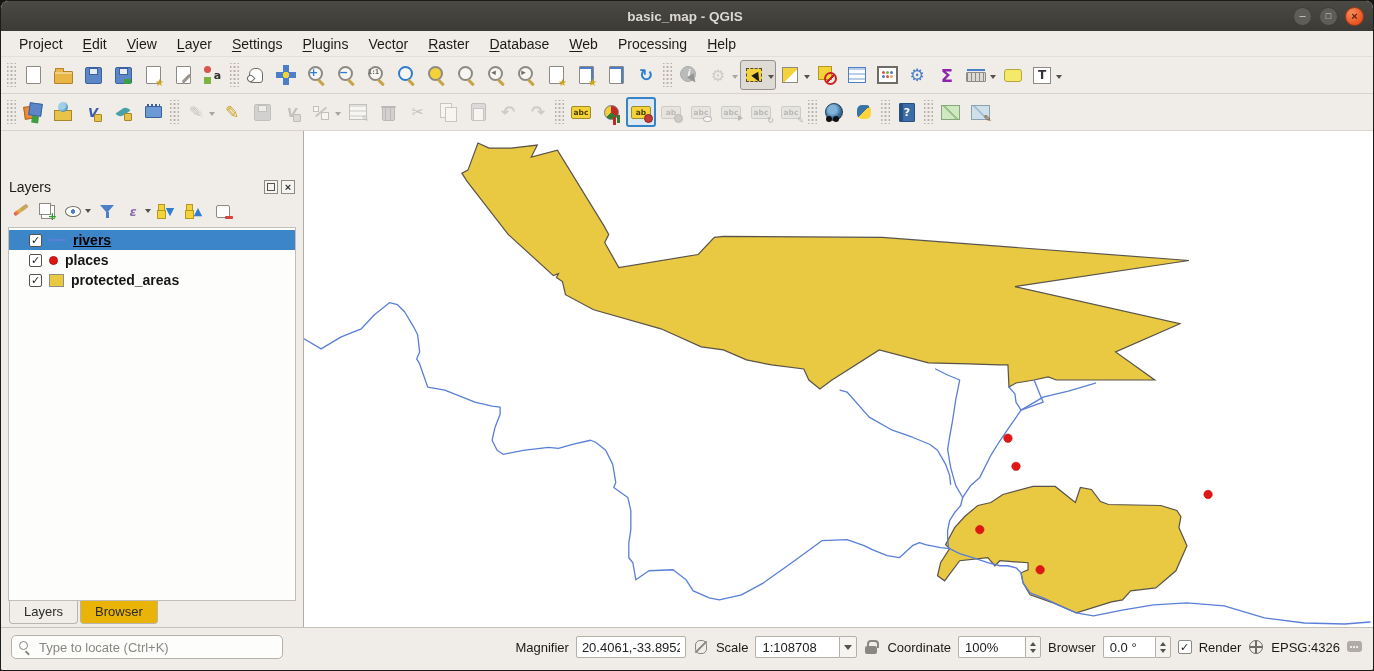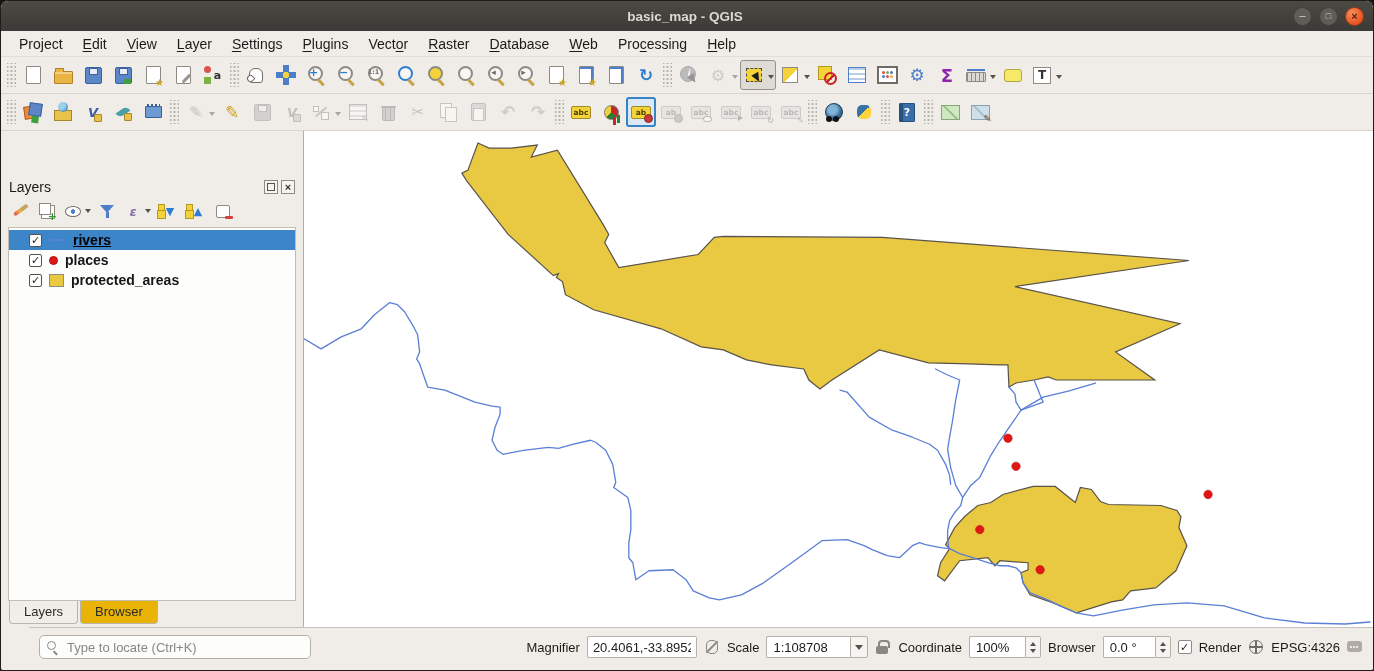--- a/index.html
+++ b/index.html
@@ -228,39 +228,39 @@
   .sym-fill{width:15px;height:13px;background:#e9c842;border:1px solid #91907e;}
   .panel-tabs{display:flex;align-items:flex-start;padding:0 8px;gap:2px;height:26px;flex:0 0 auto;}
   .tab{padding:3px 14px 4px;font-size:13px;color:#2a2a28;background:#eab308;border:1px solid #b9b5ae;
     border-top:none;border-radius:0 0 4px 4px;}
   .tab.active{background:#f1eee9;}
   
   .map{flex:1 1 auto;position:relative;background:#fff;border-left:1px solid #b2aea7;min-width:0;}
   .map svg{position:absolute;inset:0;width:100%;height:100%;}
   
   .statusbar{height:43px;background:#f0ede8;border-top:1px solid #c6c2ba;display:flex;align-items:center;
-    gap:7px;padding:0 10px 4px;font-size:13px;color:#1b1a18;flex:0 0 auto;margin-left:28px;}
+    gap:7px;padding:0 10px 4px;font-size:13px;color:#1b1a18;flex:0 0 auto;}
   .locator{width:272px;height:24px;border:1px solid #b5b1a9;border-radius:5px;background:#fdfdfc;display:flex;
     align-items:center;padding:0 7px;gap:6px;margin-right:auto;flex:0 0 auto;}
   .loc-mag{width:12px;height:12px;position:relative;flex:0 0 auto;}
   .loc-mag::before{content:"";position:absolute;left:0;top:0;width:7px;height:7px;border:1.5px solid #8a8781;border-radius:50%;}
   .loc-mag::after{content:"";position:absolute;right:1px;bottom:0;width:5px;height:1.5px;background:#8a8781;
     transform:rotate(45deg);}
   .locator input{border:none;outline:none;background:transparent;flex:1;font-size:13px;color:#333;
     font-family:"Liberation Sans",sans-serif;}
   .locator input::placeholder{color:#8a8781;}
   .sb-label{white-space:nowrap;}
   .sb-input{height:22px;border:1px solid #b5b1a9;border-radius:2px;background:#fff;padding:0 5px;font-size:13px;
     color:#222;font-family:"Liberation Sans",sans-serif;outline:none;}
   .w-coord{width:110px;}
   .combo,.spin{display:flex;align-items:stretch;height:22px;}
   .combo .sb-val,.spin .sb-val{border:1px solid #b5b1a9;border-right:none;border-radius:2px 0 0 2px;background:#fff;
     display:flex;align-items:center;padding:8px 6px;}
   .w-scale{width:84px;}
-  .w-mag{width:56px;}
+  .w-mag{width:67px;}
   .w-rot{width:52px;}
   .dd{width:18px;border:1px solid #b5b1a9;border-radius:0 2px 2px 0;background:#f6f4f0;display:flex;
     align-items:center;justify-content:center;}
   .dd::before{content:"";width:0;height:0;border:4px solid transparent;border-top:5px solid #55524c;margin-top:4px;}
   .spinbtns{width:16px;border:1px solid #b5b1a9;border-radius:0 2px 2px 0;background:#f6f4f0;display:flex;
     flex-direction:column;align-items:center;justify-content:center;gap:3px;}
   .spin-up{width:0;height:0;border:3.5px solid transparent;border-bottom:4.5px solid #55524c;}
   .spin-dn{width:0;height:0;border:3.5px solid transparent;border-top:4.5px solid #55524c;}
   .sb-ico{position:relative;width:16px;height:16px;flex:0 0 auto;}
   .sb-mouse::before{content:"";position:absolute;left:2px;top:1px;width:10px;height:12px;border:1.5px solid #8a8781;

